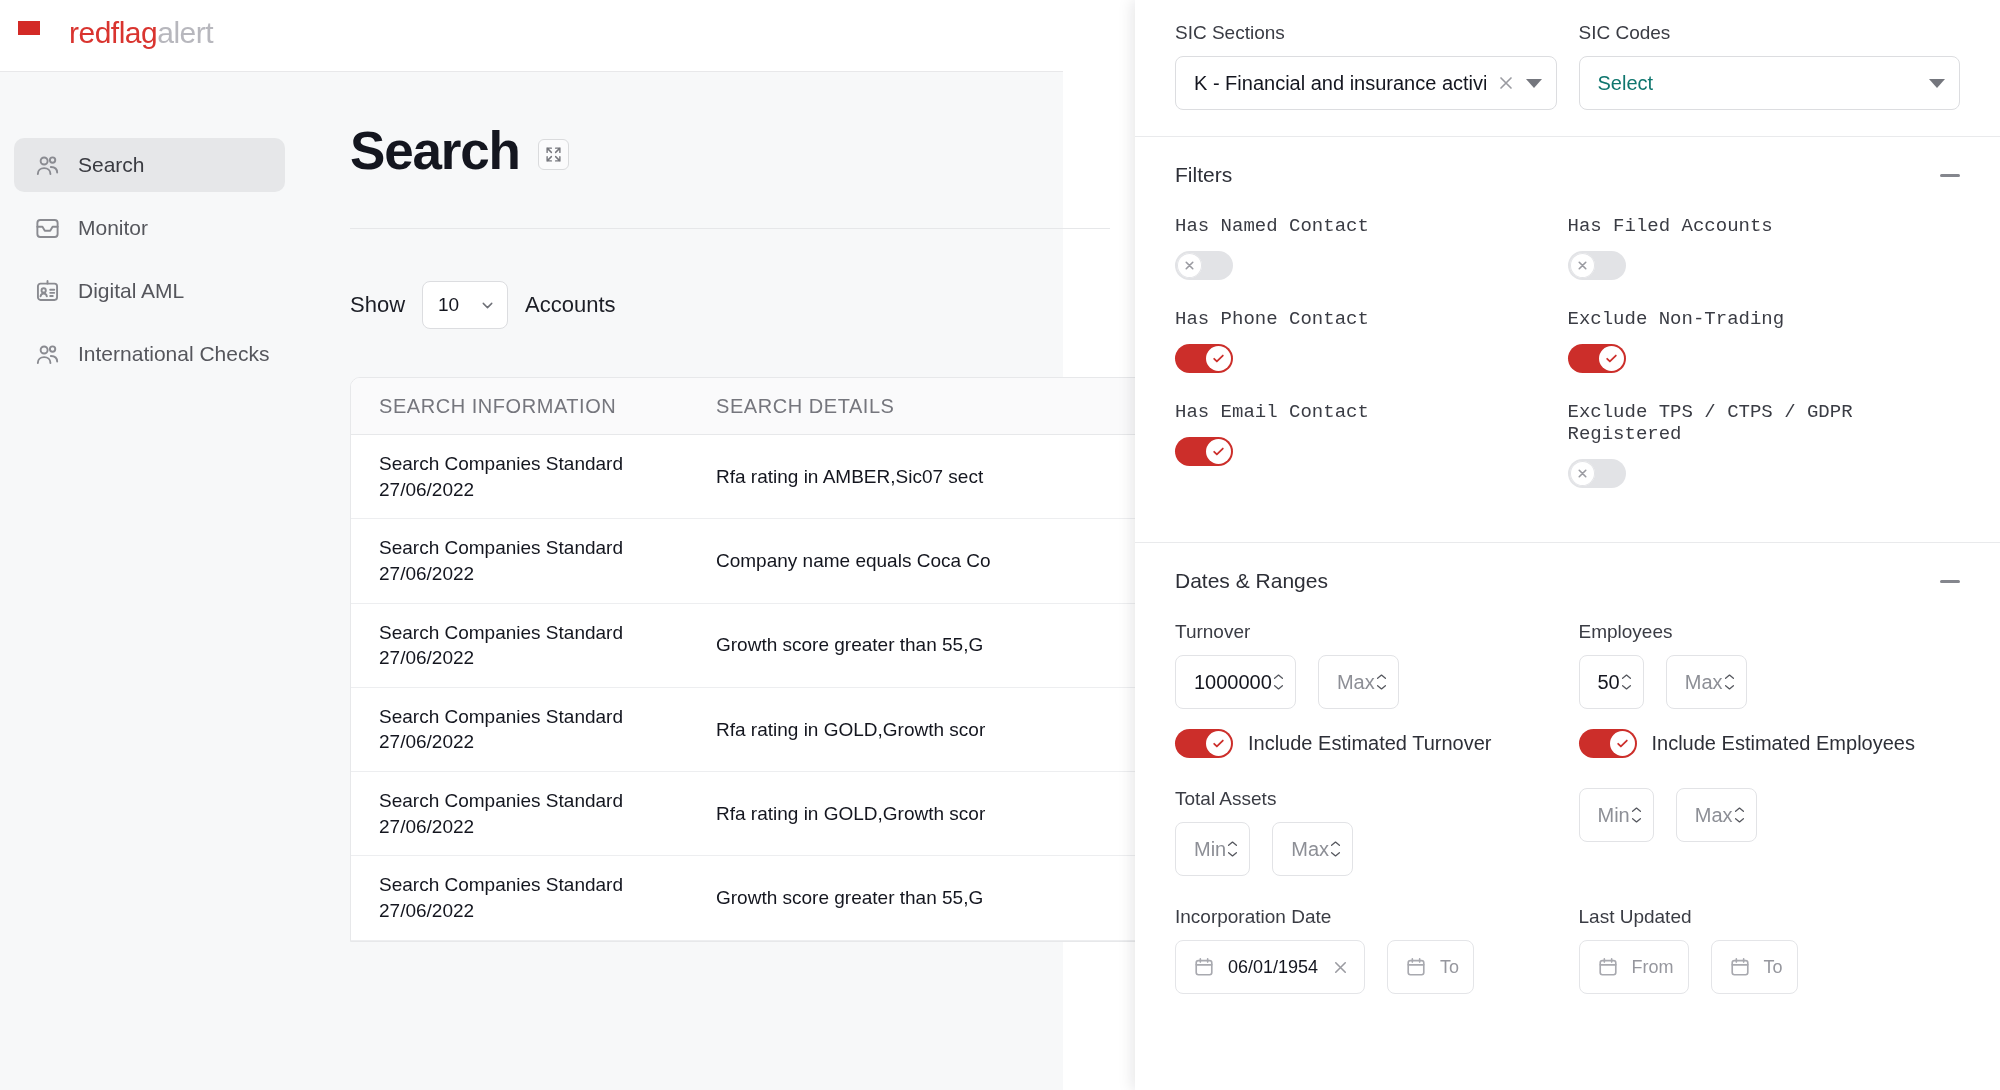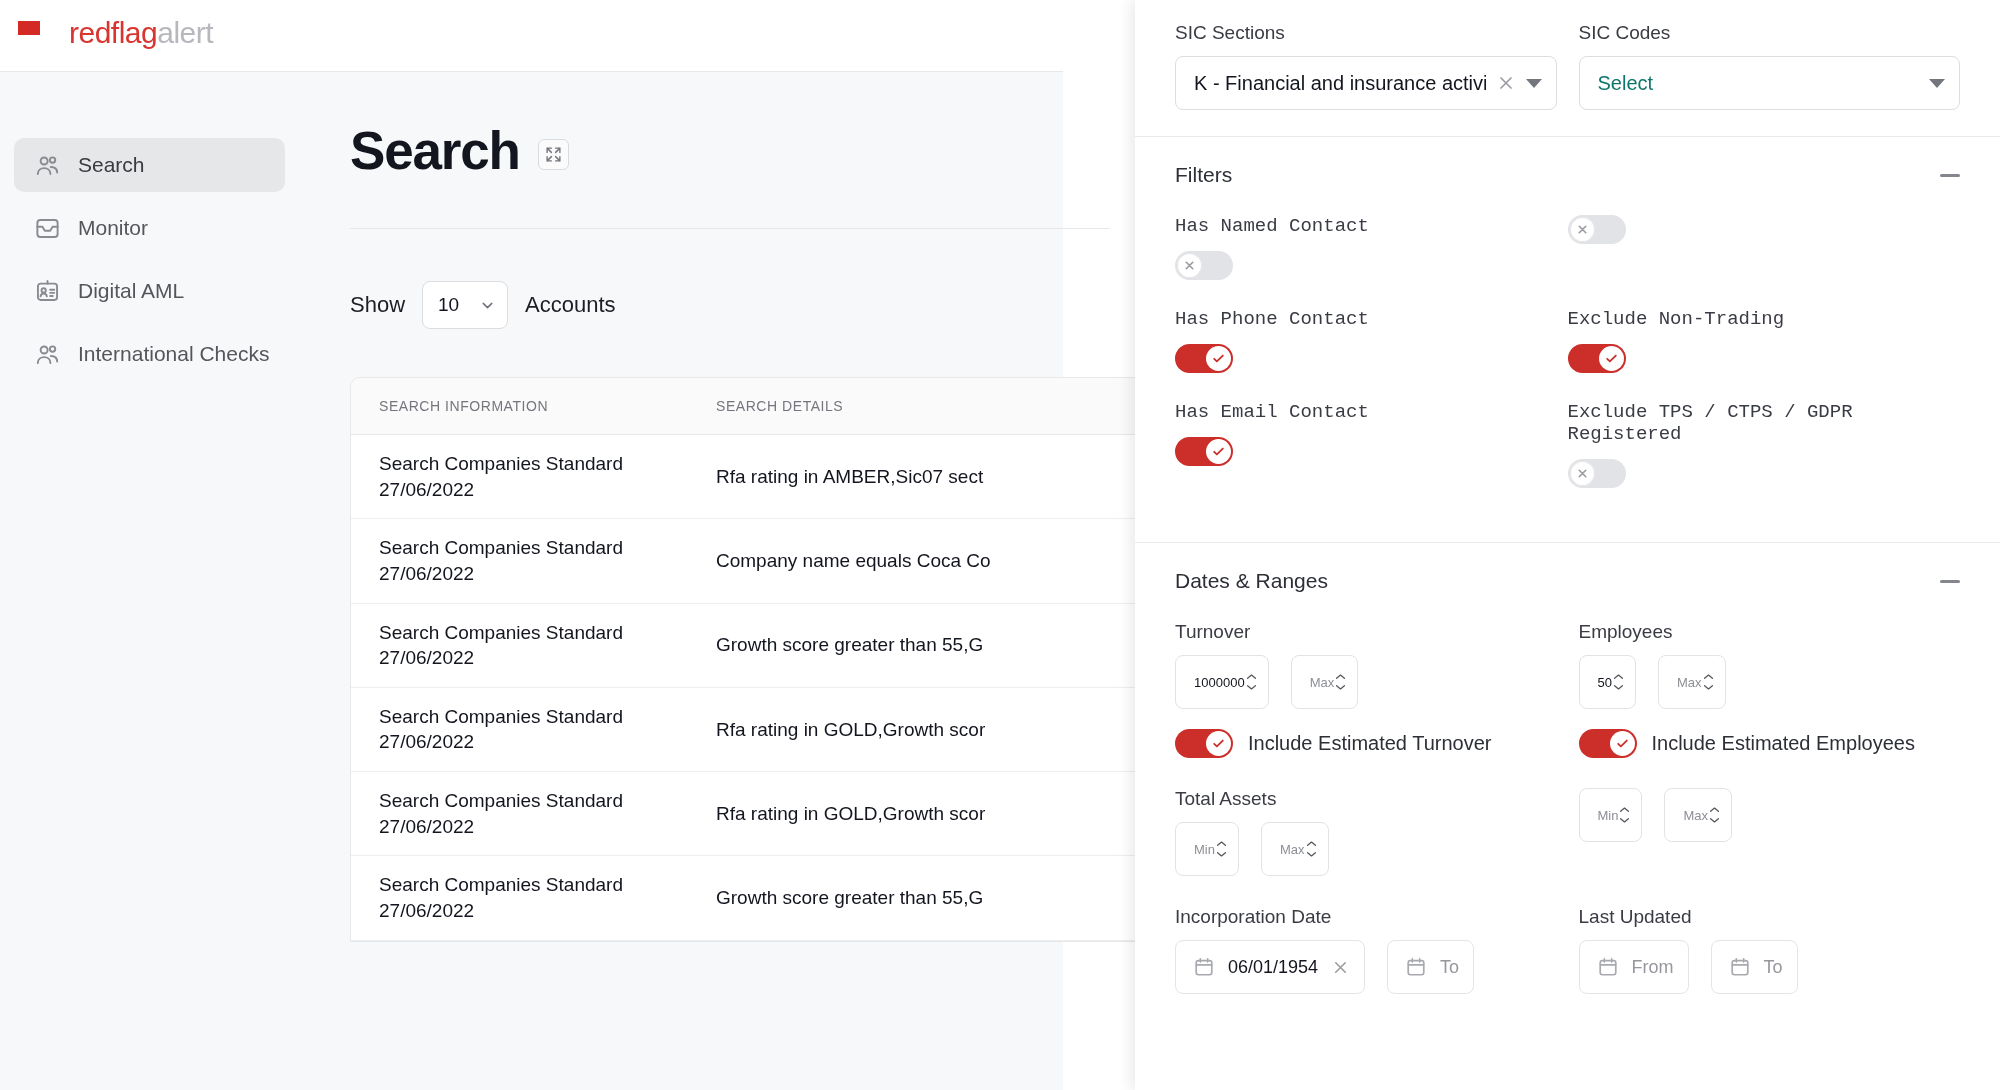--- a/index.html
+++ b/index.html
@@ -57,21 +57,21 @@
     background: #fff; display: flex; align-items: center; justify-content: space-between;
     padding: 0 11px 0 15px; font-size: 19px; color: #14161f;
   }
   .show-select svg { width: 17px; height: 17px; color: #6e7077; }
 
   .table {
     margin-top: 48px; width: 820px; background: #fff;
     border: 1px solid #e7e8ea; border-radius: 10px 10px 0 0; overflow: hidden;
   }
   .thead { display: flex; background: #fafafb; border-bottom: 1px solid #e7e8ea; height: 57px; align-items: center; }
-  .th { font-size: 14px; letter-spacing: .55px; color: #75767d; text-transform: uppercase; padding-left: 28px; }
+  .th { font-size: 20px; letter-spacing: .55px; color: #75767d; text-transform: uppercase; padding-left: 28px; }
   .th.c1 { width: 337px; }
   .th.c2 { flex: 1; }
   .trow { display: flex; border-bottom: 1px solid #edeef0; min-height: 81px; align-items: center; }
   .td { font-size: 19px; color: #14161f; padding: 16px 0 16px 28px; line-height: 1.35; }
   .td.c1 { width: 337px; }
   .td.c2 { flex: 1; white-space: nowrap; overflow: hidden; }
 
   
   .panel {
     position: absolute; right: 0; top: 0; width: 865px; height: 1090px;
@@ -114,21 +114,21 @@
   .toggle.off .knob { left: 2px; box-shadow: 0 0 0 1px #e2e3e6 inset; }
   .toggle.on  .knob { right: 2px; }
   .knob svg { width: 13px; height: 13px; }
   .toggle.off .knob svg { color: #9a9ba1; }
   .toggle.on  .knob svg { color: #cc2e2a; }
 
   .num {
     height: 54px; border: 1px solid #e2e3e6; border-radius: 8px; background: #fff;
     display: flex; align-items: center; padding: 0 10px 0 18px;
   }
-  .num-val { flex: 1; font-size: 13px; color: #14161f; }
+  .num-val { flex: 1; font-size: 20px; color: #14161f; }
   .num-val.ph { color: #8d8f96; }
   .spin { display: flex; flex-direction: column; align-items: center; gap: 2px; color: #55575e; }
   .spin svg { width: 13px; height: 8px; display: block; }
 
   .inline-tog { display: flex; align-items: center; gap: 15px; margin-top: 20px; }
   .inline-tog-label { font-size: 20px; color: #2d2f37; }
 
   .dt {
     height: 54px; border: 1px solid #e4e5e8; border-radius: 8px; background: #fff;
     display: flex; align-items: center; gap: 13px; padding: 0 14px 0 17px;
@@ -301,20 +301,21 @@
             <div class="fitem-label">Has Named Contact</div>
             <div class="toggle off">
               <span class="knob">
                 <svg viewBox="0 0 24 24" fill="none" stroke="currentColor" stroke-width="3" stroke-linecap="round">
                   <path d="M6 6l12 12M18 6L6 18"></path>
                 </svg>
               </span>
             </div>
           </div>
           <div class="fitem">
+            <div class="fitem-label">Has Filed Accounts</div>
             <div class="toggle off">
               <span class="knob">
                 <svg viewBox="0 0 24 24" fill="none" stroke="currentColor" stroke-width="3" stroke-linecap="round">
                   <path d="M6 6l12 12M18 6L6 18"></path>
                 </svg>
               </span>
             </div>
           </div>
           <div class="fitem">
             <div class="fitem-label">Has Phone Contact</div>

